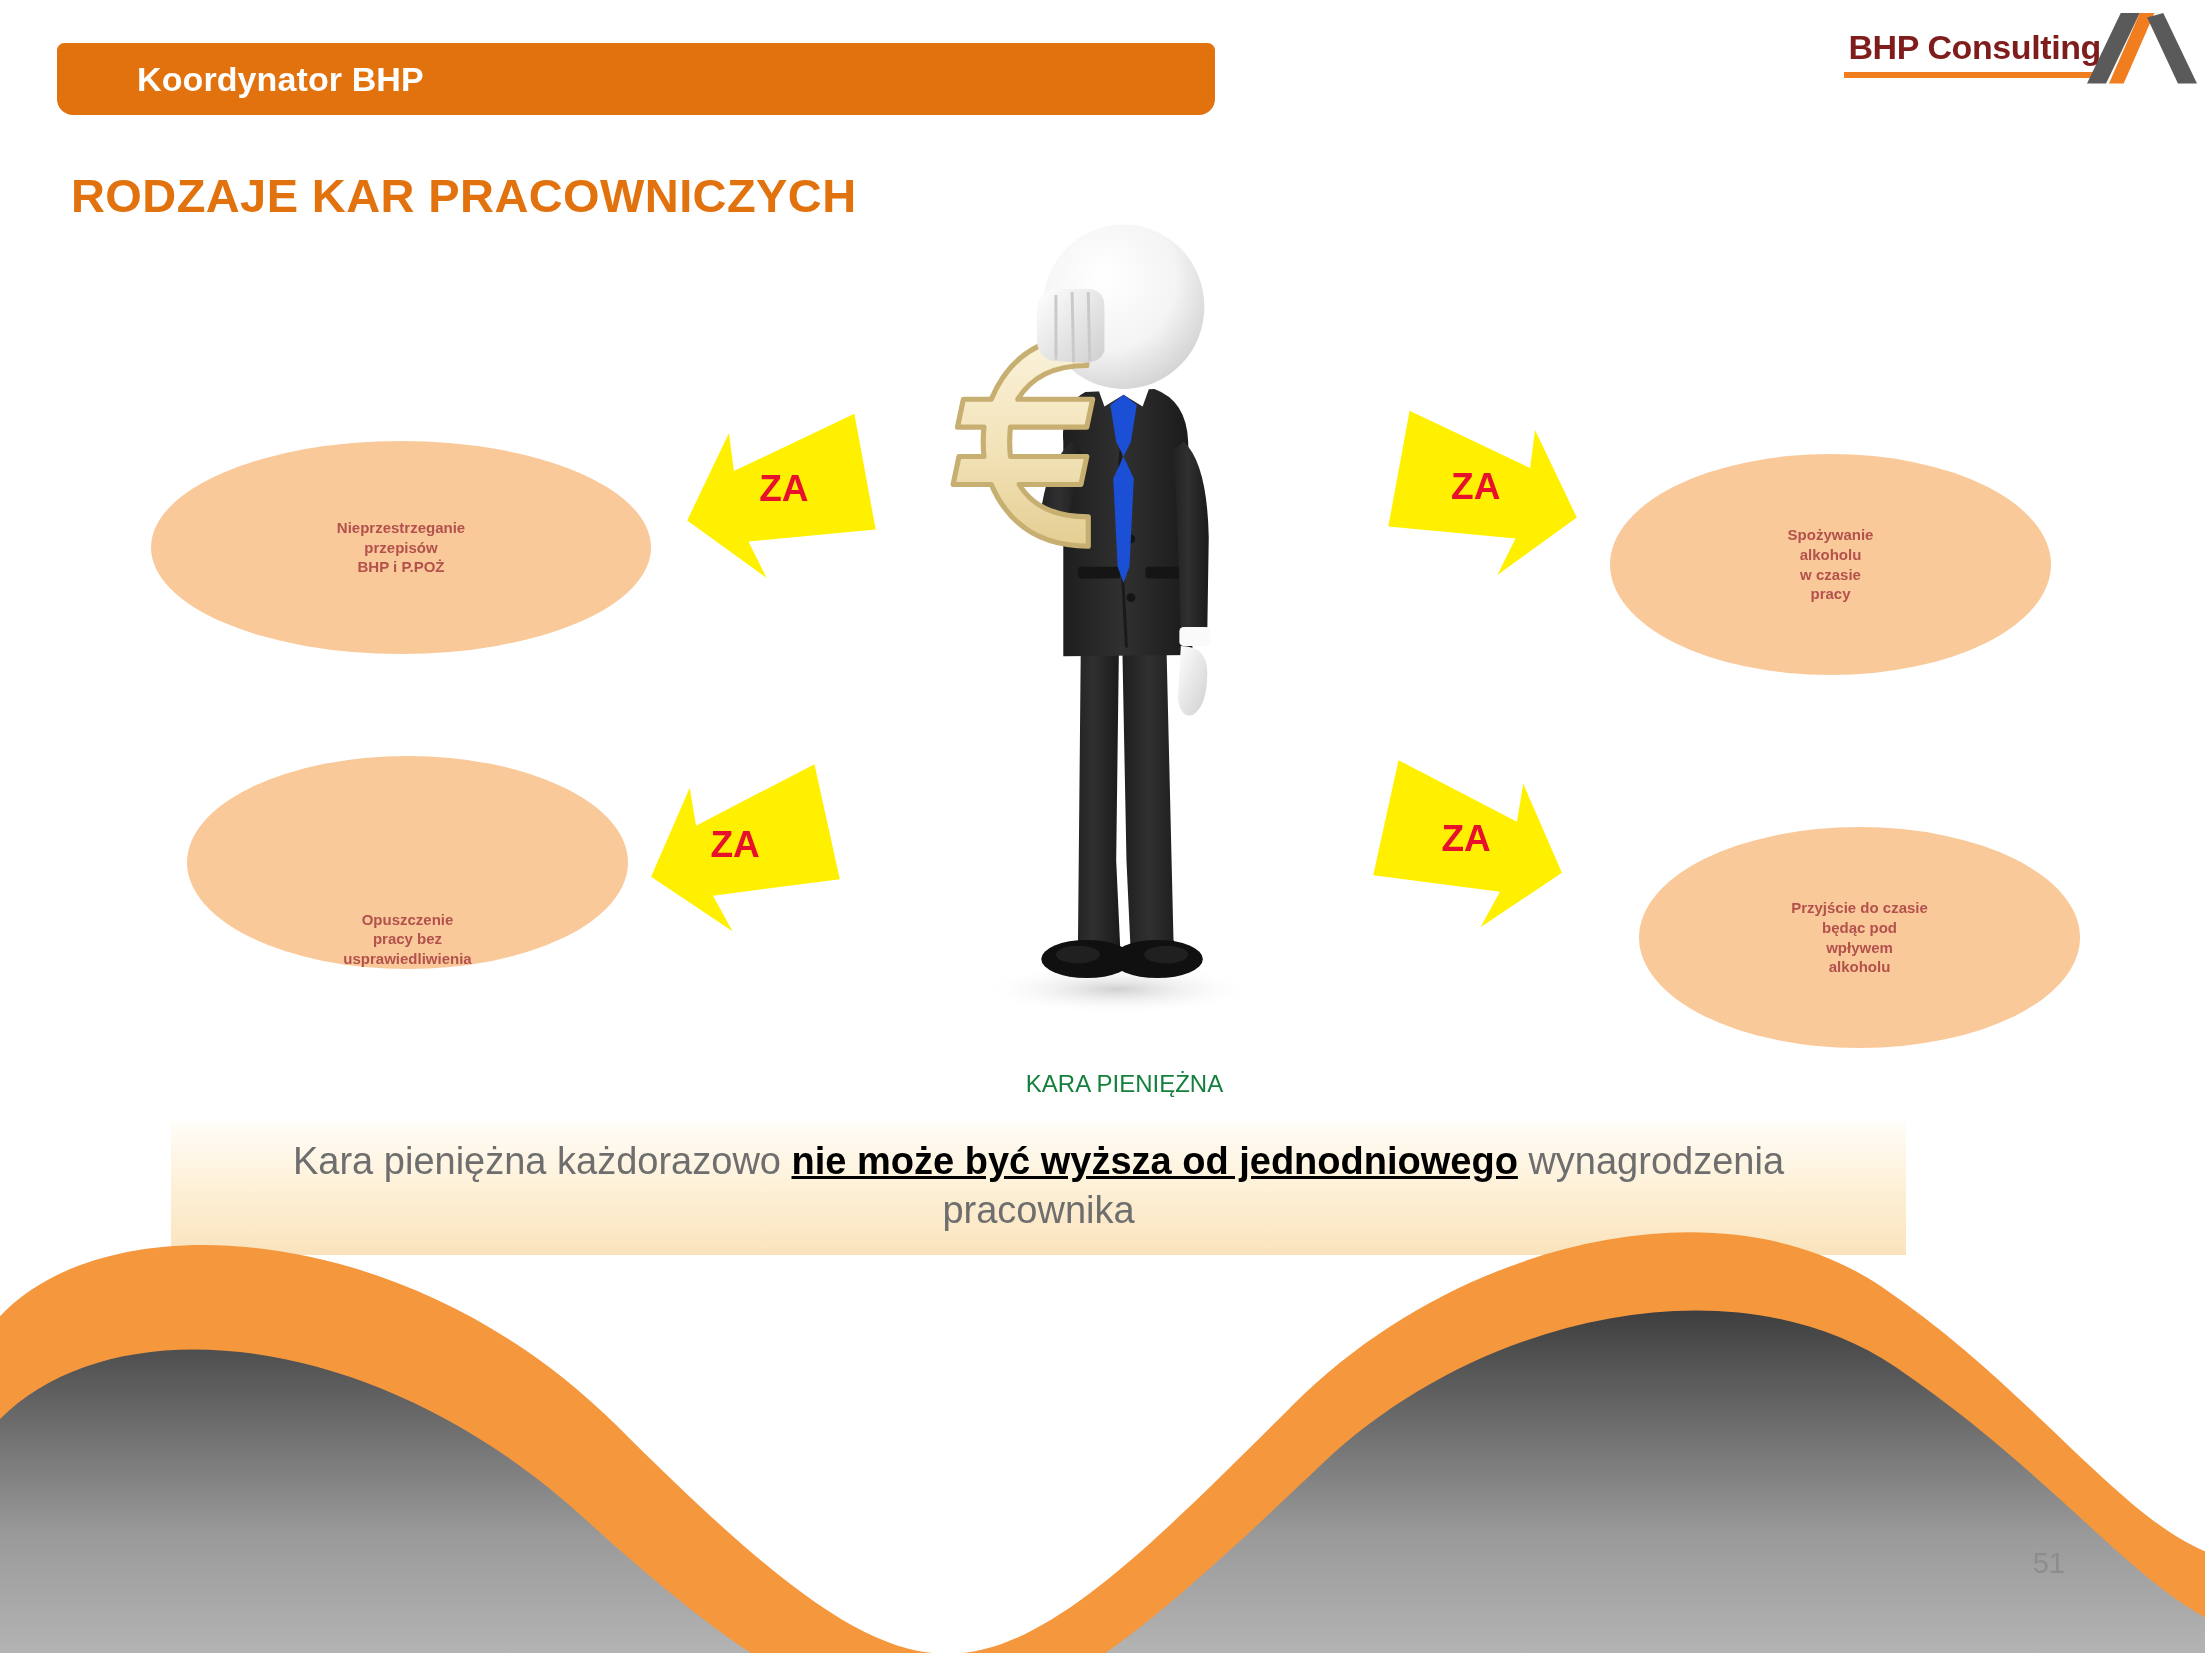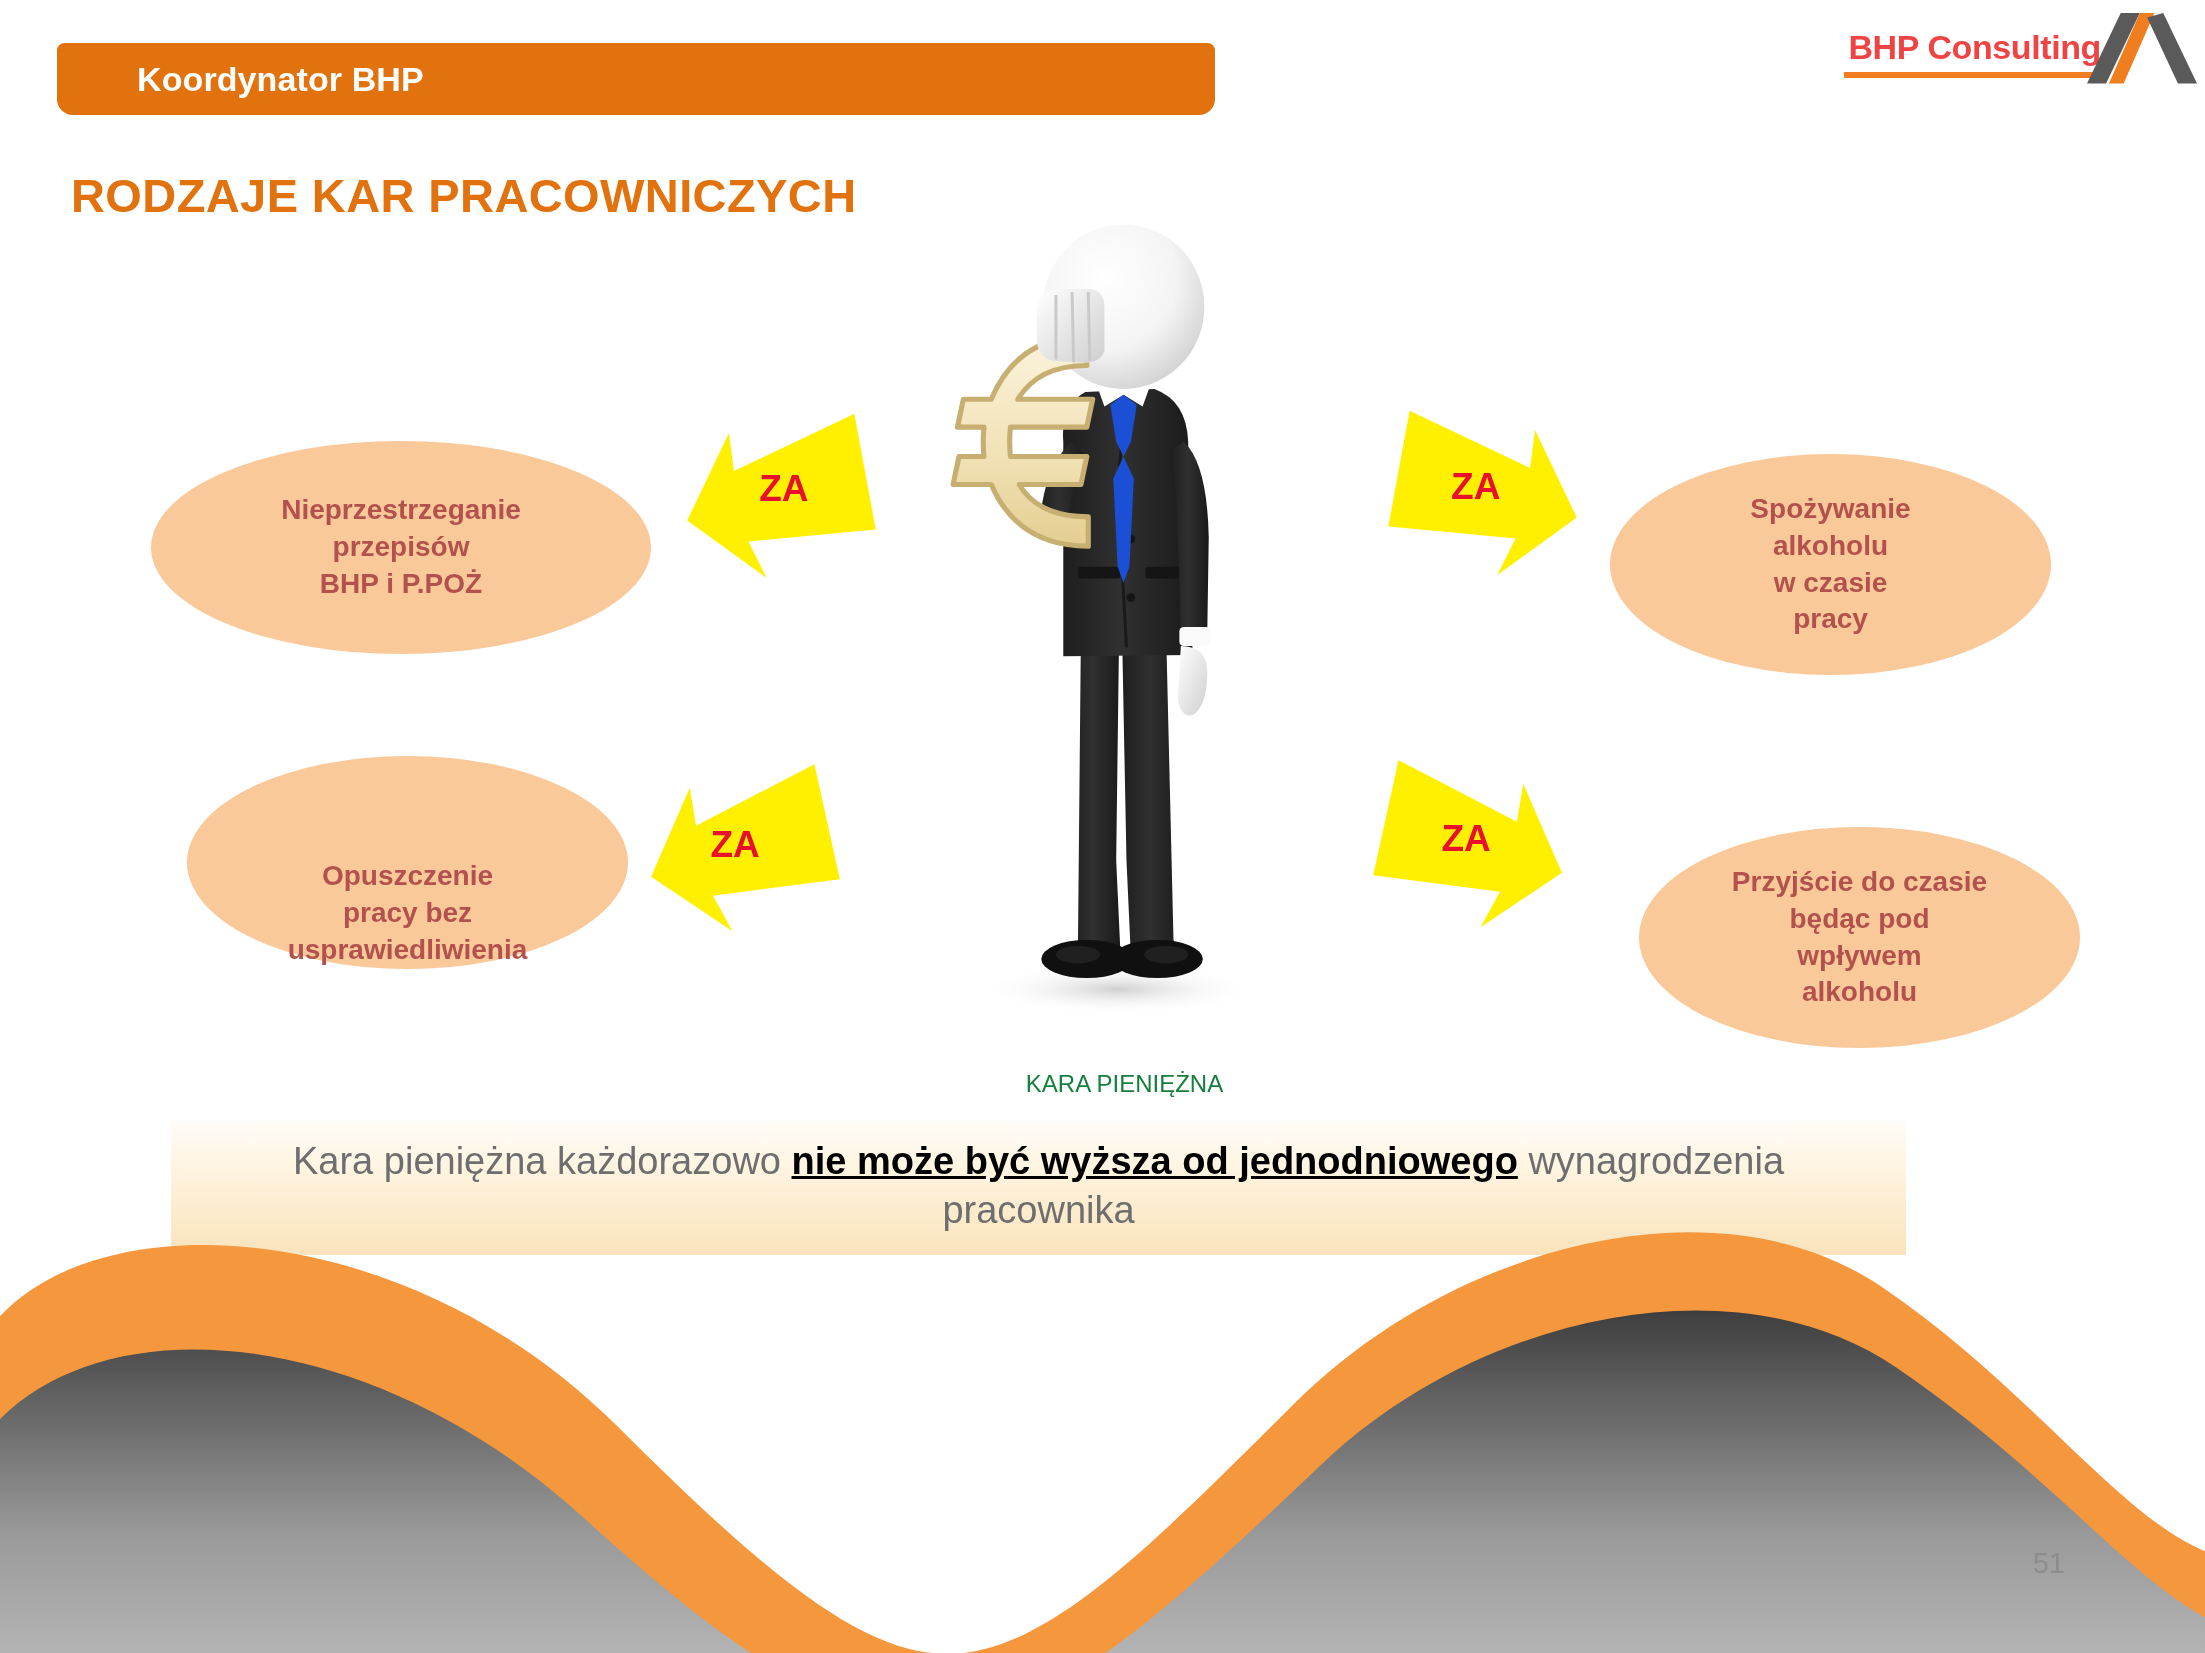--- a/index.html
+++ b/index.html
@@ -53,21 +53,21 @@
     height: 81px;
   }
   #logo-text {
     position: absolute;
     left: 0;
     top: 22px;
     width: 257px;
     text-align: right;
     font-size: 34px;
     font-weight: bold;
-    color: #ef4444;
+    color: #7f1d1d;
     letter-spacing: -0.4px;
   }
   #logo-underline {
     position: absolute;
     left: 0;
     top: 66px;
     width: 262px;
     height: 5.9px;
     background: #F07D1E;
   }
@@ -96,21 +96,21 @@
     position: absolute;
     background: #FAC99A;
     border-radius: 50%;
     display: flex;
     align-items: center;
     justify-content: center;
     text-align: center;
   }
   .ellipse-text {
     color: #B3514D;
-    font-size: 28px;
+    font-size: 15px;
     font-weight: bold;
     line-height: 1.32;
     white-space: pre-line;
     padding: 0 17.6px;
   }
   #ellipse-tl { left: 151px;  top: 441px;  width: 500px; height: 213px; }
   #ellipse-tr { left: 1610px; top: 454px;  width: 441px; height: 221px; }
   #ellipse-bl { left: 187px;  top: 756px; width: 441px; height: 213px; align-items: flex-end; }
   #ellipse-br { left: 1639px; top: 827px; width: 441px; height: 221px; }
 

